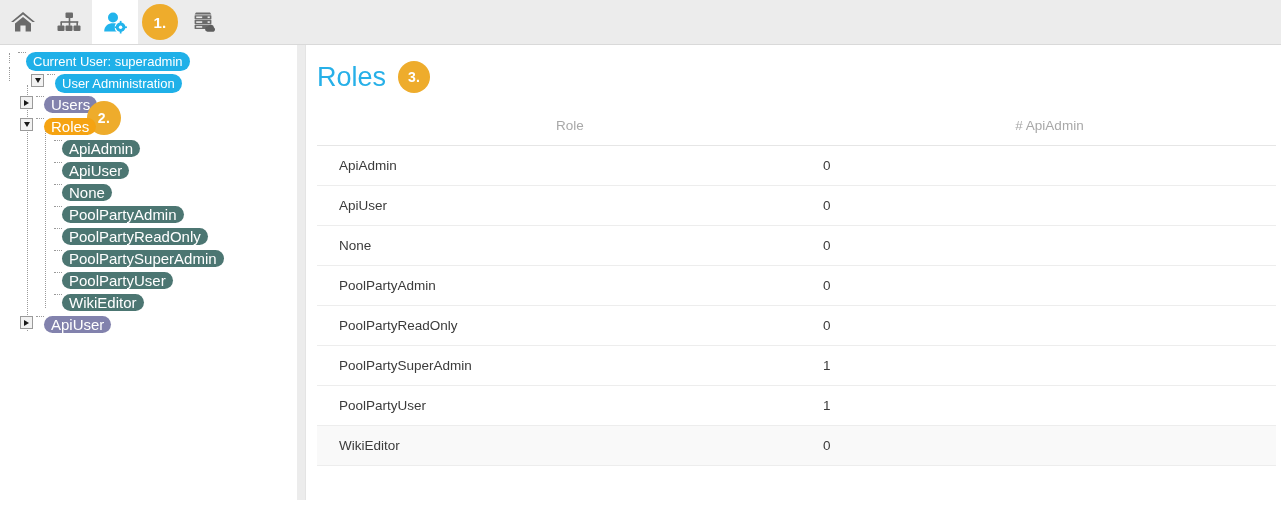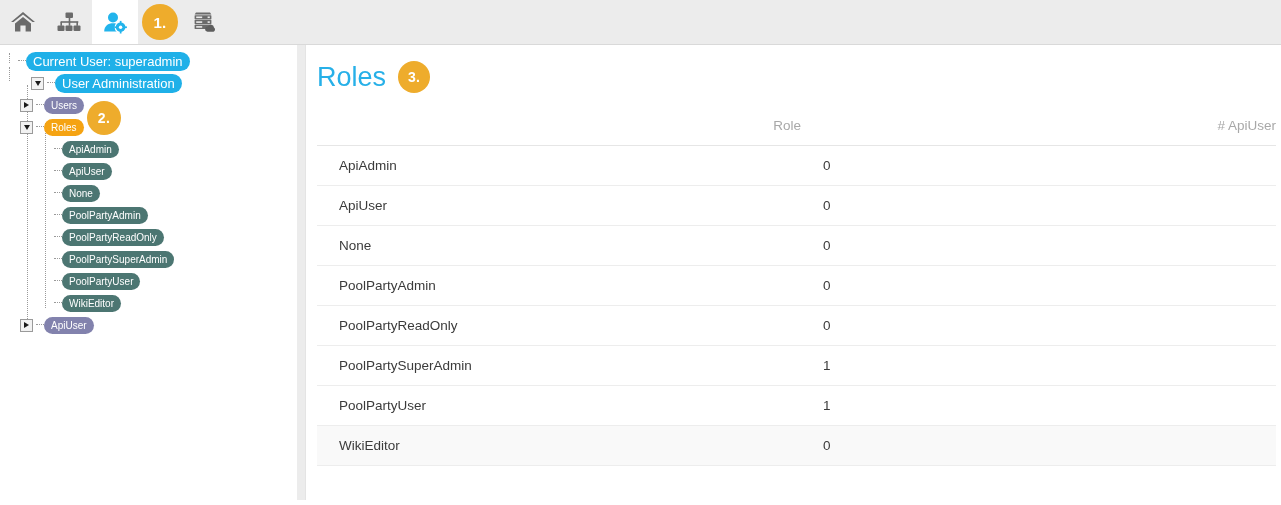--- a/index.html
+++ b/index.html
@@ -80,21 +80,21 @@
     width: 1px;
     height: 455px;
     background: #e4e4e4;
   }
 
   .tree { position: relative; padding: 0; margin: 0; }
 
   .node {
     position: absolute;
     display: flex;
-    align-items: center;
+    align-items: flex-start;
     height: 18px;
     white-space: nowrap;
   }
   .expander {
     width: 13px;
     height: 13px;
     border: 1px solid #9a9a9a;
     background: #f2f2f2;
     box-sizing: border-box;
     display: flex;
@@ -122,21 +122,21 @@
     width: 8px;
     height: 1px;
     border-top: 1px dotted #9a9a9a;
     flex: none;
   }
 
   .pill {
     display: inline-block;
     border-radius: 9px;
     color: #ffffff;
-    font-size: 10px;
+    font-size: 15px;
     line-height: 17px;
     padding: 0 7px;
     white-space: nowrap;
     cursor: pointer;
   }
   .pill-cyan   { background: #1fb0e8; border-radius: 10px; line-height: 19px; font-size: 13px; }
   .pill-purple { background: #8282ad; }
   .pill-orange { background: #f5a312; }
   .pill-teal   { background: #4c7672; }
 
@@ -180,21 +180,21 @@
   }
 
   table.roles {
     width: 959px;
     margin-left: 11px;
     margin-top: 25px;
     border-collapse: collapse;
     table-layout: fixed;
   }
   table.roles th {
-    text-align: right;
+    text-align: center;
     font-weight: normal;
     font-size: 13.5px;
     color: #a8a8a8;
     padding: 0 0 12px 22px;
     border-bottom: 1px solid #e6e6e6;
   }
   table.roles td {
     font-size: 13.5px;
     color: #3b3b3b;
     padding: 12px 0 12px 22px;
@@ -375,21 +375,21 @@
   </div>
 
   <table class="roles">
     <colgroup>
       <col class="col-role">
       <col class="col-members">
     </colgroup>
     <thead>
       <tr>
         <th>Role</th>
-        <th># ApiUser</th>
+        <th># ApiAdmin</th>
       </tr>
     </thead>
     <tbody>
       <tr>
         <td>ApiAdmin</td>
         <td>0</td>
       </tr>
       <tr>
         <td>ApiUser</td>
         <td>0</td>

